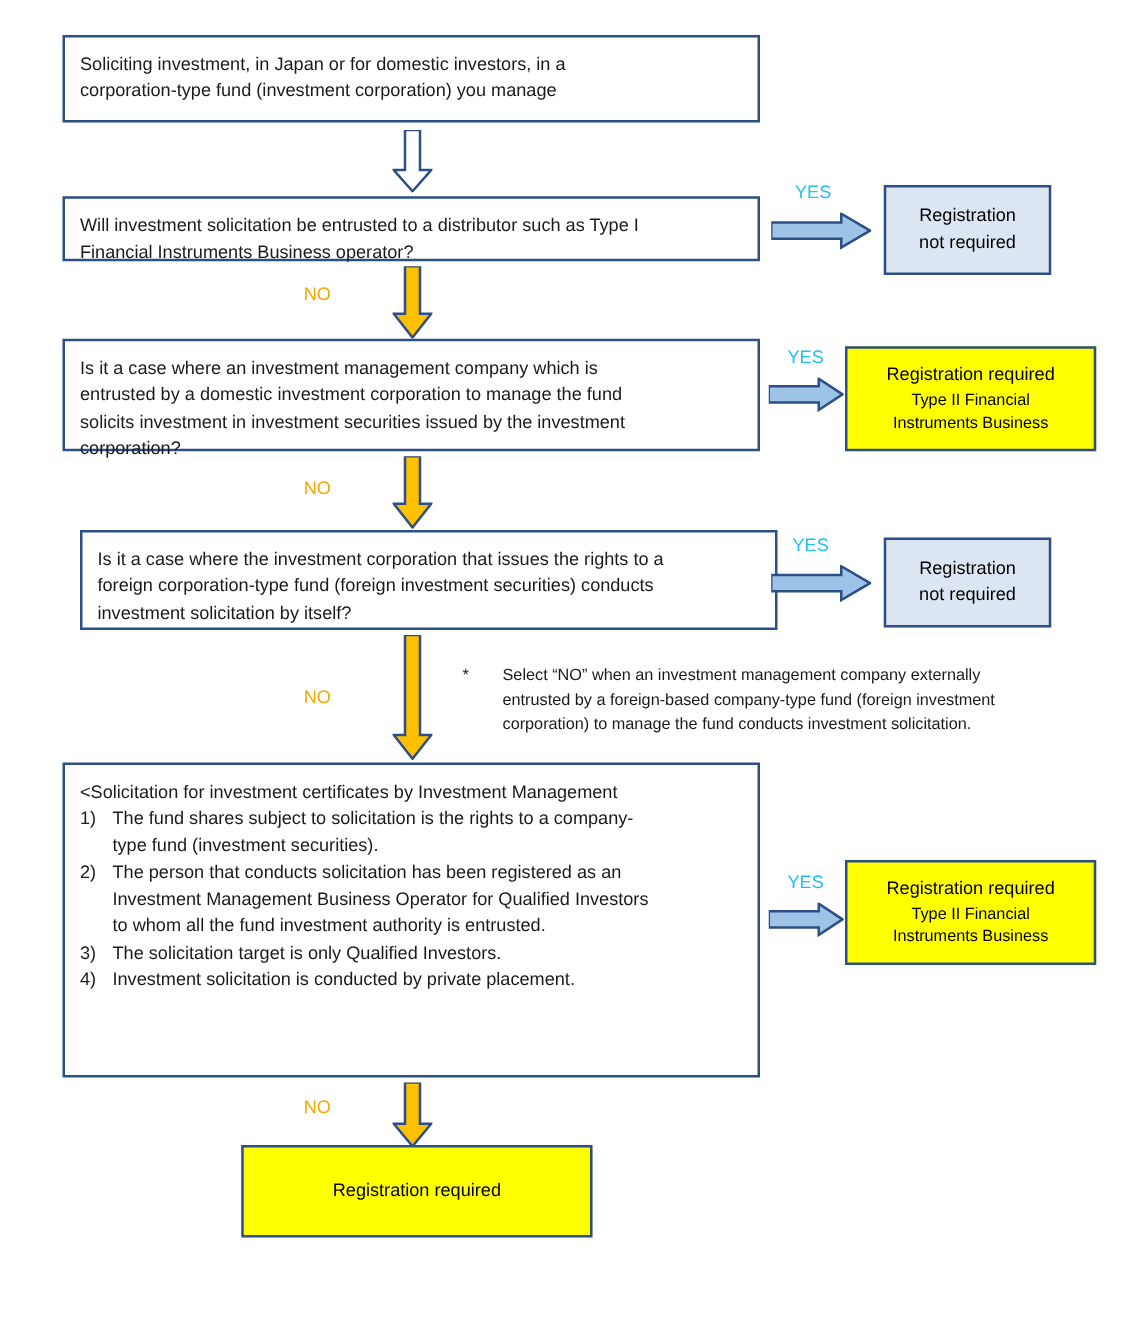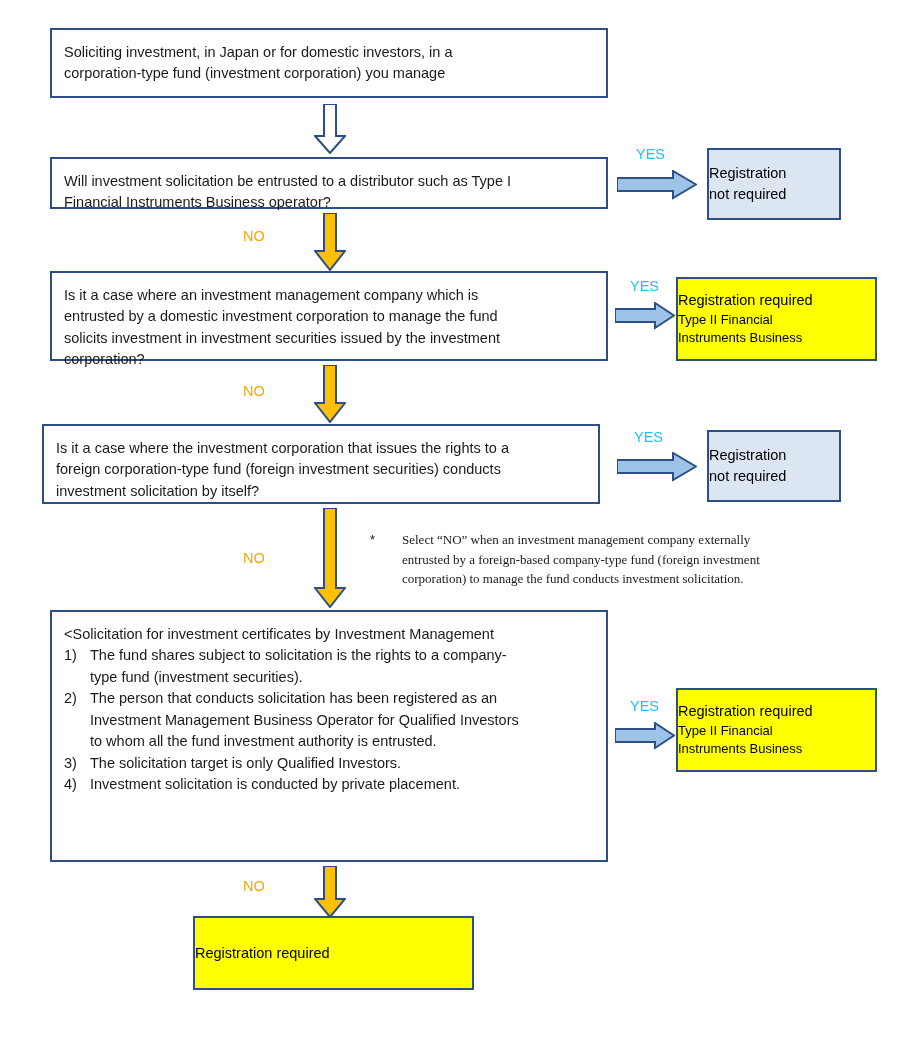--- a/index.html
+++ b/index.html
@@ -28,21 +28,21 @@
     padding: 12px 10px 8px 12px;
     font-size: 14.5px;
     line-height: 1.48;
     color: #1a1a1a;
   }
   .qbox .ln { display: block; white-space: nowrap; }
   .term {
     display: flex;
     align-items: center;
     justify-content: center;
-    text-align: left;
+    text-align: center;
     line-height: 1.42;
   }
   .term-blue {
     background: #dce6f2;
     font-size: 14.5px;
   }
   .term-yellow {
     background: #ffff00;
   }
   .term-yellow .big {
@@ -89,21 +89,21 @@
   }
   .footnote .star {
     position: absolute;
     left: 0;
     top: 0;
   }
   .footnote .ftext {
     display: block;
     padding-left: 32px;
   }
-  .footnote .ftext span { display: block; white-space: nowrap; font-family: Liberation Serif, serif; }
+  .footnote .ftext span { display: block; white-space: nowrap; }
 </style>
 </head>
 <body>
 
 <div id="canvas">
 
   <div class="node qbox" style="left:50px; top:28px; width:558px; height:70px;">
     <span class="ln">Soliciting investment, in Japan or for domestic investors, in a</span>
     <span class="ln">corporation-type fund (investment corporation) you manage</span>
   </div>
@@ -166,21 +166,21 @@
   </div>
 
   <div class="lbl lbl-no" style="left:243px; top:383px;">NO</div>
 
   <div class="arrow" style="left:314px; top:365px;">
     <svg width="32" height="58" viewBox="0 0 32 58">
       <polygon points="10,0 22,0 22,38 31,38 16,57 1,38 10,38" fill="#ffc000" stroke="#2d4f85" stroke-width="2"></polygon>
     </svg>
   </div>
 
-  <div class="node qbox" style="left:42px; top:424px; width:558px; height:80px;">
+  <div class="node qbox" style="left:64px; top:424px; width:558px; height:80px;">
     <span class="ln">Is it a case where the investment corporation that issues the rights to a</span>
     <span class="ln">foreign corporation-type fund (foreign investment securities) conducts</span>
     <span class="ln">investment solicitation by itself?</span>
   </div>
 
   <div class="lbl lbl-yes" style="left:634px; top:429px;">YES</div>
 
   <div class="arrow" style="left:617px; top:452px;">
     <svg width="80" height="30" viewBox="0 0 80 30">
       <polygon points="0,8 56,8 56,1 79,14.5 56,28 56,21 0,21" fill="#9dc3e6" stroke="#2d4f85" stroke-width="2"></polygon>

